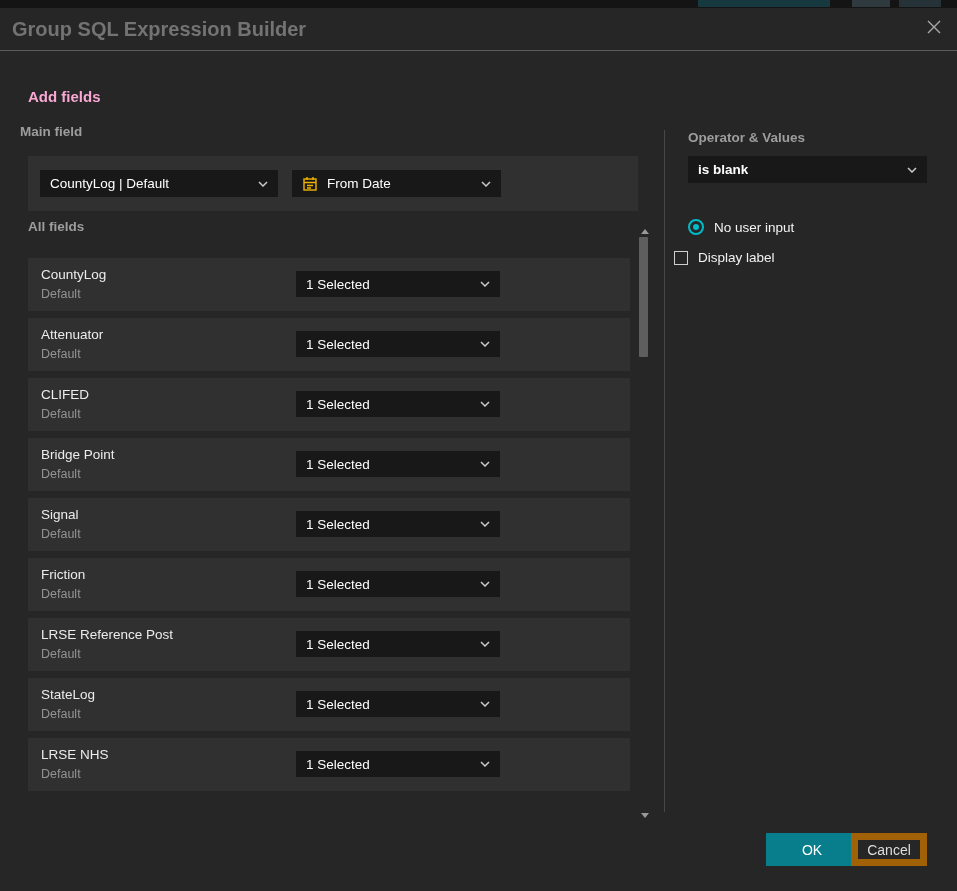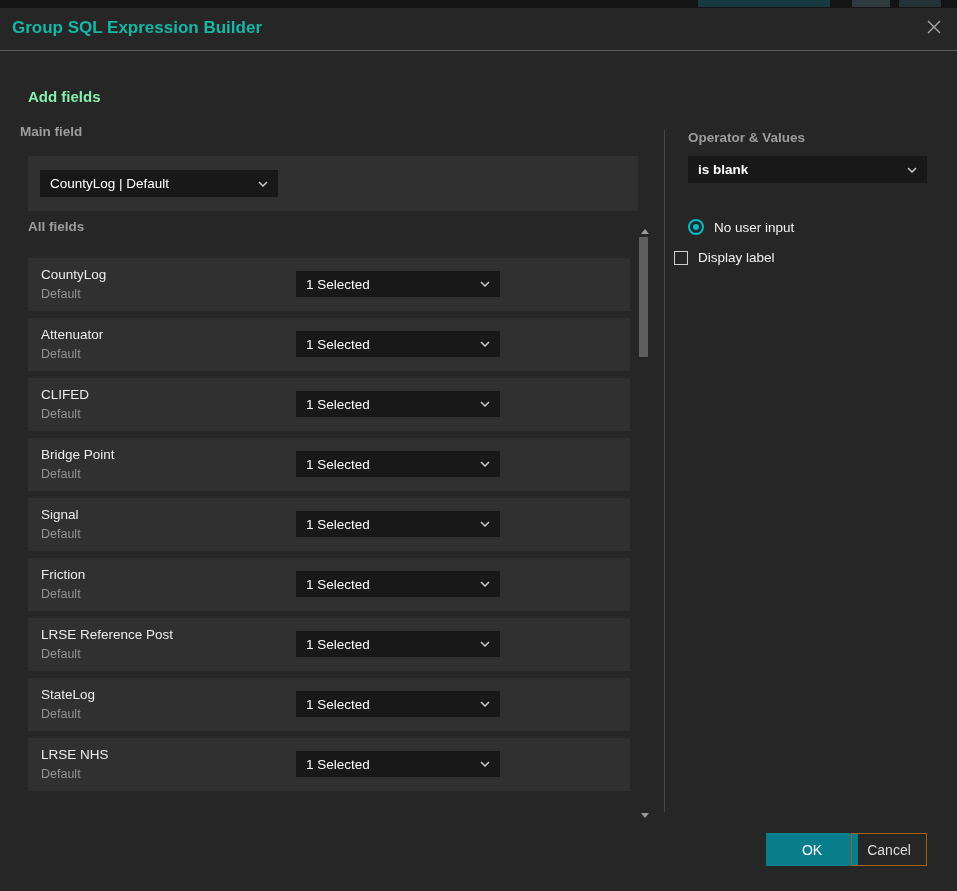--- a/index.html
+++ b/index.html
@@ -14,24 +14,24 @@
   .abs { position:absolute; }
 
   
   .app-strip { top:0; left:0; width:957px; height:8px; background:#141414; }
   .app-strip .blk { position:absolute; top:0; height:7px; }
 
   
   .dialog { top:8px; left:0; width:957px; height:883px; background:#262626; }
 
   .dlg-header { top:8px; left:0; width:957px; height:43px; border-bottom:1px solid #5b5b5b; }
-  .dlg-title { left:12px; top:18px; font-size:17px; font-weight:700; color:#14b8a6; }
+  .dlg-title { left:12px; top:18px; font-size:20px; font-weight:700; color:#737373; }
   .close-btn { right:13px; top:18px; width:20px; height:20px; cursor:pointer; background:none; border:none; }
 
-  .sec-heading { font-size:15px; font-weight:700; color:#86efac; }
+  .sec-heading { font-size:15px; font-weight:700; color:#f9a8d4; }
   .sub-label  { font-size:13.5px; font-weight:700; color:#9d9d9d; }
 
   .panel { background:#303030; }
 
   .select {
     display:flex; align-items:center;
     background:#181818;
     color:#fff; font-size:13.5px;
     padding:0 10px; cursor:pointer;
   }
@@ -73,21 +73,21 @@
   .opt-label { font-size:13.5px; color:#f2f2f2; }
 
   
   .btn { font-family:"Liberation Sans", sans-serif; font-size:14px; cursor:pointer; }
   .btn-ok {
     left:766px; top:833px; width:92px; height:33px;
     background:var(--okteal,#087e8c); border:none; color:#fff;
   }
   .btn-cancel {
     left:851px; top:833px; width:76px; height:33px;
-    background:transparent; border:1px solid #a16207; color:#dedede;
+    background:transparent; border:7px solid #a16207; color:#dedede;
   }
 </style>
 </head>
 <body>
 
 <div class="abs app-strip">
   <span class="blk" style="left:698px;width:132px;background:#15393f;"></span>
   <span class="blk" style="left:852px;width:38px;background:#2e3a3d;"></span>
   <span class="blk" style="left:899px;width:42px;background:#253338;"></span>
 </div>
@@ -106,20 +106,30 @@
 
 <div class="abs sub-label" style="left:20px; top:124px;">Main field</div>
 
 <div class="abs panel" style="left:28px; top:156px; width:610px; height:55px;">
   <div class="select abs" style="left:12px; top:14px; width:238px; height:27px;">
     <span class="sel-label">CountyLog | Default</span>
     <svg class="chev" width="10" height="6" viewBox="0 0 10 6">
         <path d="M1 1l4 4 4-4" fill="none" stroke="#c9c9c9" stroke-width="1.5"></path>
       </svg>
   </div>
+  <div class="select abs" style="left:264px; top:14px; width:209px; height:27px;">
+    <svg width="16" height="16" viewBox="0 0 16 16" style="margin-right:9px; flex:none;">
+      <rect x="2" y="3" width="12" height="11" fill="none" stroke="#f0b400" stroke-width="1.4"></rect>
+      <path d="M5 1v3M11 1v3M2 6.5h12M5 9.5h6M5 12h4" fill="none" stroke="#f0b400" stroke-width="1.4"></path>
+    </svg>
+    <span class="sel-label">From Date</span>
+    <svg class="chev" width="10" height="6" viewBox="0 0 10 6">
+        <path d="M1 1l4 4 4-4" fill="none" stroke="#c9c9c9" stroke-width="1.5"></path>
+      </svg>
+  </div>
 </div>
 
 <div class="abs sub-label" style="left:28px; top:219px;">All fields</div>
 
 <div class="abs rows" id="rows">
   <div class="field-row">
     <div class="fr-name">CountyLog</div>
     <div class="fr-sub">Default</div>
     <div class="select row-select">
       <span class="sel-label">1 Selected</span>

